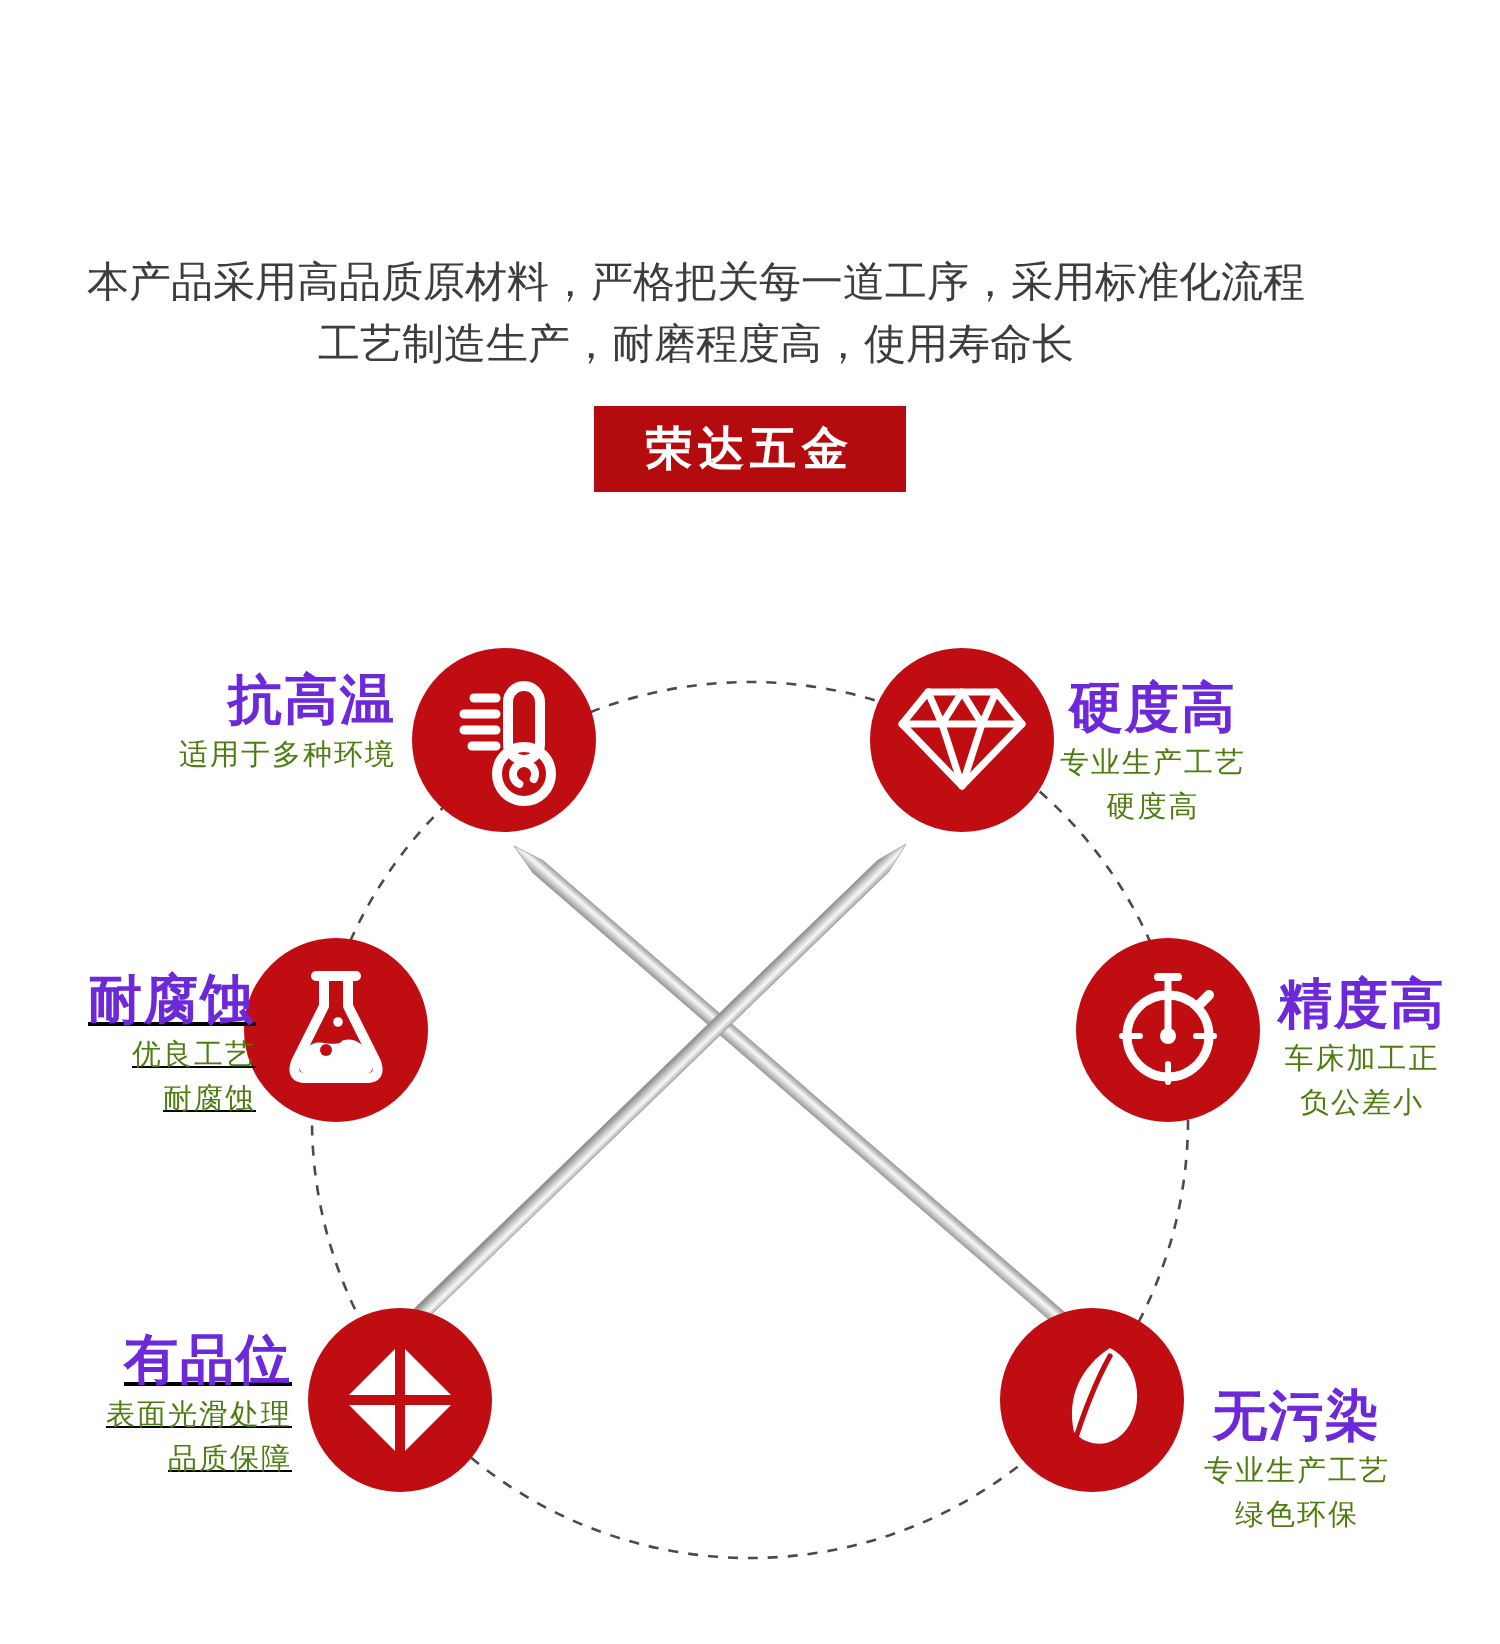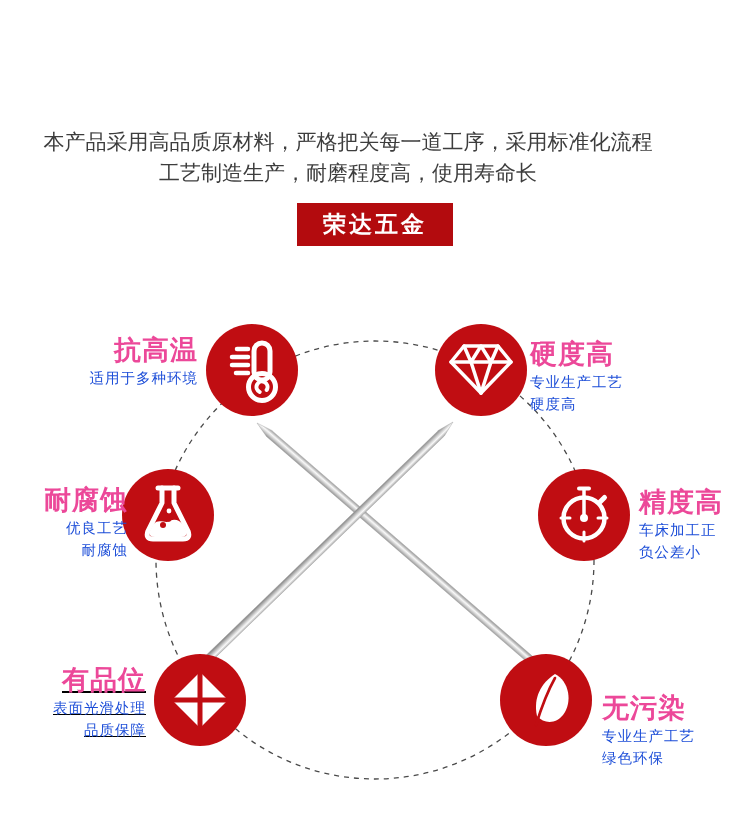--- a/index.html
+++ b/index.html
@@ -18,23 +18,23 @@
   .brand-badge{
     position:absolute;top:203px;left:50%;transform:translateX(-50%);
     height:43px;line-height:43px;padding:0 26px;
     color:#ffffff;font-size:23px;font-weight:bold;letter-spacing:3px;
     background:#b30b0e;z-index:3;
   }
   .bg-art{position:absolute;left:0;top:0;z-index:0;}
   .feature-icon{position:absolute;width:96px;height:96px;z-index:2;}
   .feature-label{position:absolute;z-index:3;}
   .feature-label.side-left{text-align:right;}
-  .feature-label.side-right{text-align:left;}
-  .f-title{font-size:27px;font-weight:bold;color:#ec4899;line-height:32px;letter-spacing:1px;}
-  .f-sub{font-size:14.5px;color:#1d4ed8;line-height:20px;margin-top:2px;letter-spacing:1px;}
+  .feature-label.side-right{text-align:center;}
+  .f-title{font-size:27px;font-weight:bold;color:#6d28d9;line-height:32px;letter-spacing:1px;}
+  .f-sub{font-size:14.5px;color:#4d7c0f;line-height:20px;margin-top:2px;letter-spacing:1px;}
 </style>
 </head>
 <body>
 
 <div class="stage">
 
   <div class="page-subtitle">
     <div>本产品采用高品质原材料，严格把关每一道工序，采用标准化流程</div>
     <div>工艺制造生产，耐磨程度高，使用寿命长</div>
   </div>
@@ -103,21 +103,21 @@
     <svg width="96" height="96" viewBox="0 0 96 96">
       <circle cx="48" cy="48" r="46" fill="#c00d12"></circle>
       <path d="M42,21 L42,36 L28,64 Q25,72 33,72 L63,72 Q71,72 68,64 L54,36 L54,21" fill="none" stroke="#fff" stroke-width="5" stroke-linecap="round" stroke-linejoin="round"></path>
       <line x1="38" y1="21" x2="58" y2="21" stroke="#fff" stroke-width="5" stroke-linecap="round"></line>
       <path d="M33.5,57 C39,51 45,57 50,54 C55,51 60,54 62.5,57 L66,64 Q68,70 61,70 L35,70 Q28,70 30,64 Z" fill="#fff"></path>
       <circle cx="43" cy="58" r="3" fill="#c00d12"></circle>
       <circle cx="49" cy="52.5" r="2.2" fill="#c00d12"></circle>
       <circle cx="49" cy="44" r="2.4" fill="#fff"></circle>
     </svg>
   </div>
-  <div class="feature-label side-left" style="right:622px;top:484px;">
+  <div class="feature-label side-left" style="right:622px;top:484px;text-decoration:underline;">
     <div class="f-title">耐腐蚀</div>
     <div class="f-sub">优良工艺</div>
     <div class="f-sub">耐腐蚀</div>
   </div>
 
   <div class="feature-icon" style="left:536px;top:467px;">
     <svg width="96" height="96" viewBox="0 0 96 96">
       <circle cx="48" cy="48" r="46" fill="#c00d12"></circle>
       <g stroke="#fff" fill="none" stroke-linecap="round">
         <circle cx="48" cy="51" r="20.5" stroke-width="4.5"></circle>

